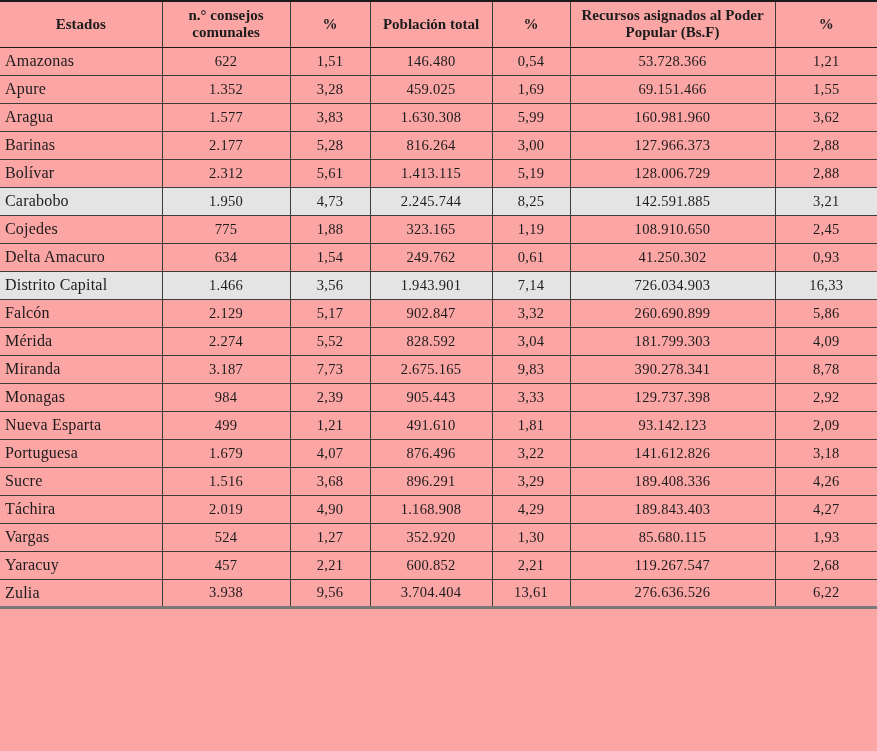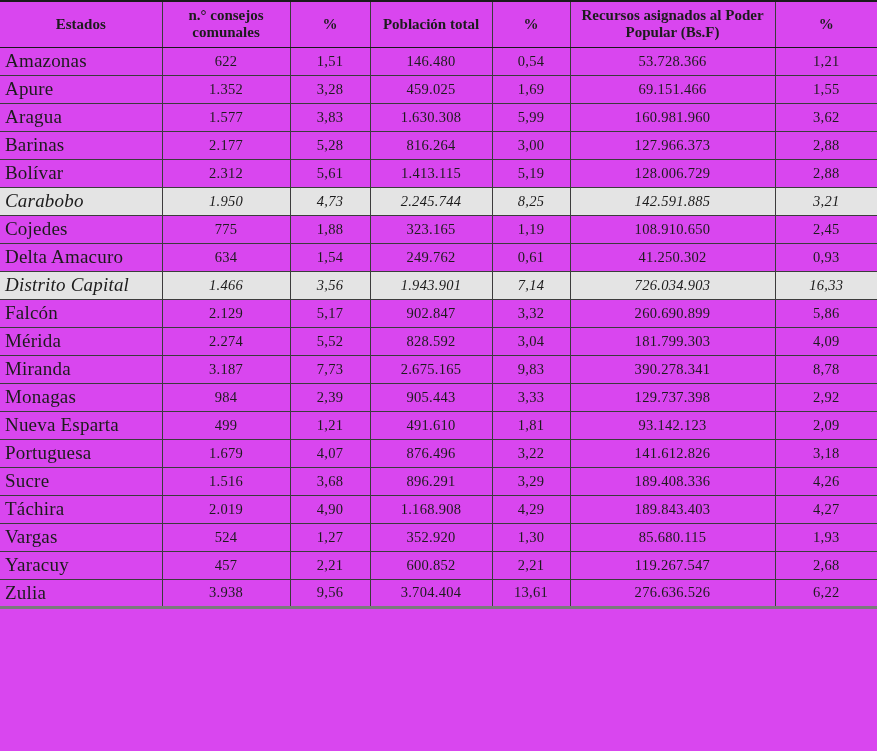--- a/index.html
+++ b/index.html
@@ -10,21 +10,21 @@
   }
   body {
     font-family: "Liberation Serif", "DejaVu Serif", serif;
     color: #1c1c1c;
     width: 877px;
   }
   .table-wrap {
     width: 877px;
     height: 751px;
     overflow: hidden;
-    background: #d946ef;
+    background: #fca5a5;
   }
   table {
     width: 877px;
     border-collapse: collapse;
     table-layout: fixed;
     border-top: 2px solid #1a1a1a;
     border-bottom: 3px solid #7a7a7a;
   }
   th, td {
     border-right: 1px solid #3c3c3c;
@@ -45,27 +45,26 @@
   }
   tbody td {
     height: 28px;
     font-size: 14.5px;
     text-align: center;
     vertical-align: middle;
     letter-spacing: 0.3px;
   }
   tbody td.col-estado {
     text-align: left;
-    font-size: 19px;
+    font-size: 16px;
     padding-left: 5px;
     letter-spacing: 0.2px;
   }
   tbody tr.highlight td {
     background: #e4e4e4;
-    font-style: italic;
   }
 </style>
 </head>
 <body>
 
 <div class="table-wrap">
   <table>
     <colgroup>
       <col style="width:162px">
       <col style="width:128px">

